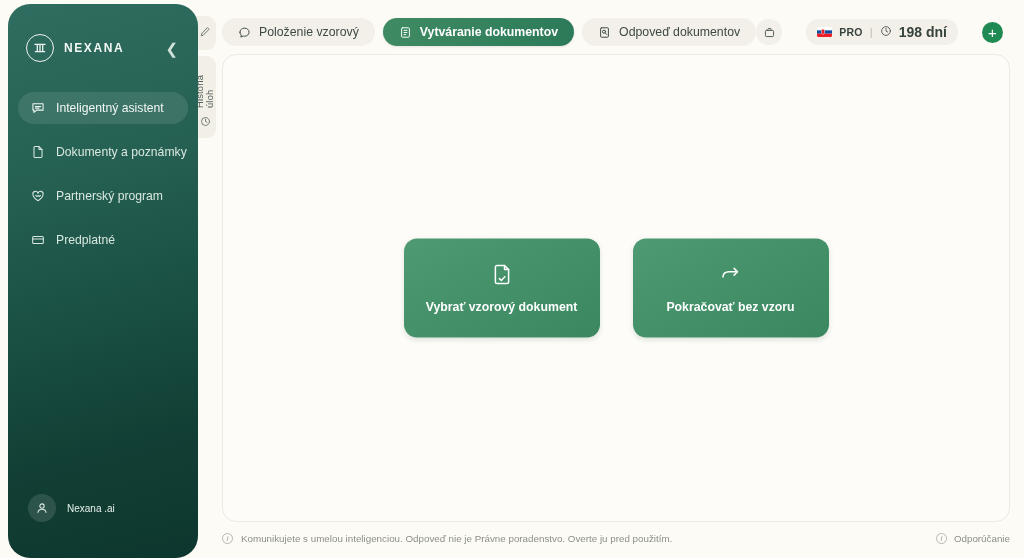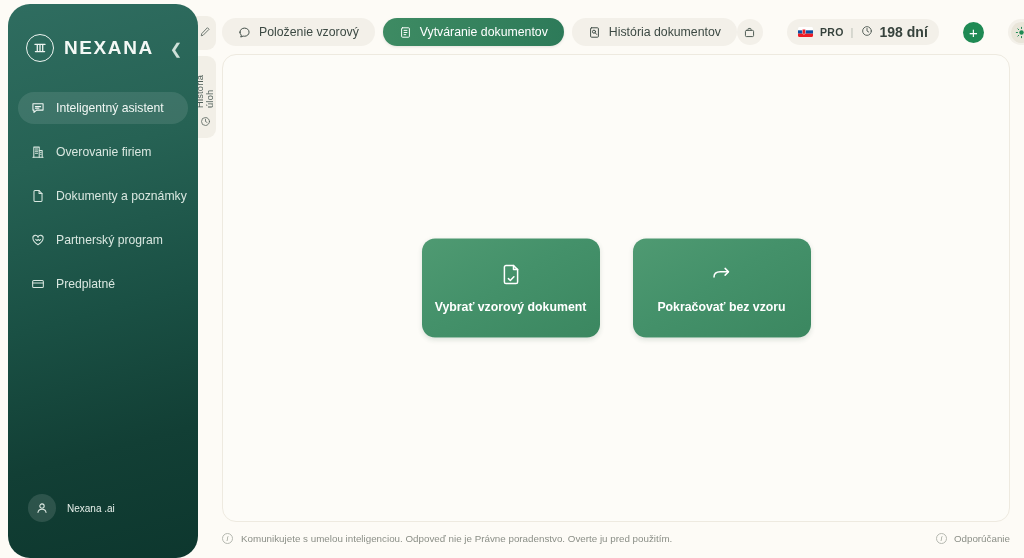--- a/index.html
+++ b/index.html
@@ -32,21 +32,21 @@
     gap: 10px;
   }
   .logo-mark {
     width: 28px; height: 28px; border-radius: 50%;
     border: 1.6px solid #eef5f1;
     display: flex; align-items: center; justify-content: center;
     flex: 0 0 auto;
   }
   .logo-mark svg { display:block; }
   .brand-name {
-    color: #f3f8f5; font-size: 19px; font-weight: 700;
+    color: #f3f8f5; font-size: 12px; font-weight: 700;
     letter-spacing: 1.6px;
   }
   .collapse-btn {
     margin-left: auto; color: #cfe1d9; font-size: 15px;
     line-height: 1; padding: 4px 4px 4px 6px; cursor: pointer;
     font-weight: 600;
   }
   .nav { margin-top: 30px; padding: 0 10px; }
   .nav-item {
     display: flex; align-items: center; gap: 11px;
@@ -116,20 +116,21 @@
     border-radius: 15px;
     background: #f3f0e9;
     color: #3d4a44; font-size: 12.3px;
     cursor: pointer; white-space: nowrap;
   }
   .tab svg { display:block; flex:0 0 auto; }
   .tab.active {
     background: linear-gradient(100deg, #3e8b63, #2d7a59);
     color: #ffffff;
     box-shadow: 0 1px 3px rgba(0,0,0,.10);
+    font-weight: bold;
   }
   .top-right { margin-left: auto; display: flex; align-items: center; gap: 24px; }
   .icon-btn {
     width: 26px; height: 26px; border-radius: 50%;
     background: #f3f0e9;
     display: flex; align-items: center; justify-content: center;
     color: #4d5a53; cursor: pointer;
   }
   .pro-pill {
     display: flex; align-items: center; gap: 7px;
@@ -172,21 +173,21 @@
     background: #fdfcf8;
     border: 1px solid #eeeae0;
     border-radius: 14px;
   }
   .card-wrap {
     position: absolute; left: 0; right: 0; top: 50%;
     transform: translateY(-50%);
     display: flex; justify-content: center; gap: 33px;
   }
   .choice-card {
-    width: 178px; height: 99px;
+    width: 196px; height: 99px;
     border-radius: 13px;
     background: linear-gradient(150deg, #4f9a72 0%, #44916a 45%, #3b8760 100%);
     color: #ffffff;
     display: flex; flex-direction: column;
     align-items: center; justify-content: center; gap: 13px;
     cursor: pointer;
     box-shadow: 0 2px 5px rgba(30,70,50,.14);
   }
   .choice-card .cc-label { font-size: 12.3px; font-weight: 600; }
   .choice-card svg { display: block; }
@@ -231,31 +232,20 @@
       <div class="nav-item active">
         <span class="ni">
           <svg width="14" height="14" viewBox="0 0 16 16" fill="none" stroke="currentColor" stroke-width="1.2" stroke-linecap="round" stroke-linejoin="round">
             <path d="M2.2 3.2h11.6v7.2H6.4L3.4 13V10.4H2.2z"></path>
             <path d="M5 6.4h6M5 8.2h4"></path>
           </svg>
         </span>
         <span>Inteligentný asistent</span>
       </div>
 
-      <div class="nav-item">
-        <span class="ni">
-          <svg width="14" height="14" viewBox="0 0 16 16" fill="none" stroke="currentColor" stroke-width="1.2" stroke-linecap="round" stroke-linejoin="round">
-            <path d="M3.2 14V2.4h6.2V14"></path>
-            <path d="M9.4 6.2h3.4V14"></path>
-            <path d="M5 4.6h2.6M5 7h2.6M5 9.4h2.6M11 8.4h.6M11 10.6h.6"></path>
-            <path d="M2.2 14h11.6"></path>
-          </svg>
-        </span>
-        <span>Overovanie firiem</span>
-      </div>
 
       <div class="nav-item">
         <span class="ni">
           <svg width="14" height="14" viewBox="0 0 16 16" fill="none" stroke="currentColor" stroke-width="1.2" stroke-linecap="round" stroke-linejoin="round">
             <path d="M9.2 1.8H4.4a1 1 0 0 0-1 1v10.4a1 1 0 0 0 1 1h7.2a1 1 0 0 0 1-1V5.2z"></path>
             <path d="M9.2 1.8v3.4h3.4"></path>
           </svg>
         </span>
         <span>Dokumenty a poznámky</span>
       </div>
@@ -330,21 +320,21 @@
         </svg>
         <span>Vytváranie dokumentov</span>
       </div>
 
       <div class="tab">
         <svg width="13" height="13" viewBox="0 0 16 16" fill="none" stroke="currentColor" stroke-width="1.2" stroke-linecap="round" stroke-linejoin="round">
           <rect x="3.2" y="2.2" width="9.6" height="11.6" rx="1.1"></rect>
           <circle cx="7.4" cy="7" r="1.9"></circle>
           <path d="M8.9 8.5l1.8 1.9"></path>
         </svg>
-        <span>História dokumentov</span>
+        <span>Odpoveď dokumentov</span>
       </div>
     </div>
 
     <div class="top-right">
 
       <div class="icon-btn">
         <svg width="13" height="13" viewBox="0 0 16 16" fill="none" stroke="currentColor" stroke-width="1.2" stroke-linecap="round" stroke-linejoin="round">
           <rect x="3" y="5.4" width="10" height="7.6" rx="1.2"></rect>
           <path d="M6.1 5.4V4a1 1 0 0 1 1-1h1.8a1 1 0 0 1 1 1v1.4"></path>
         </svg>

